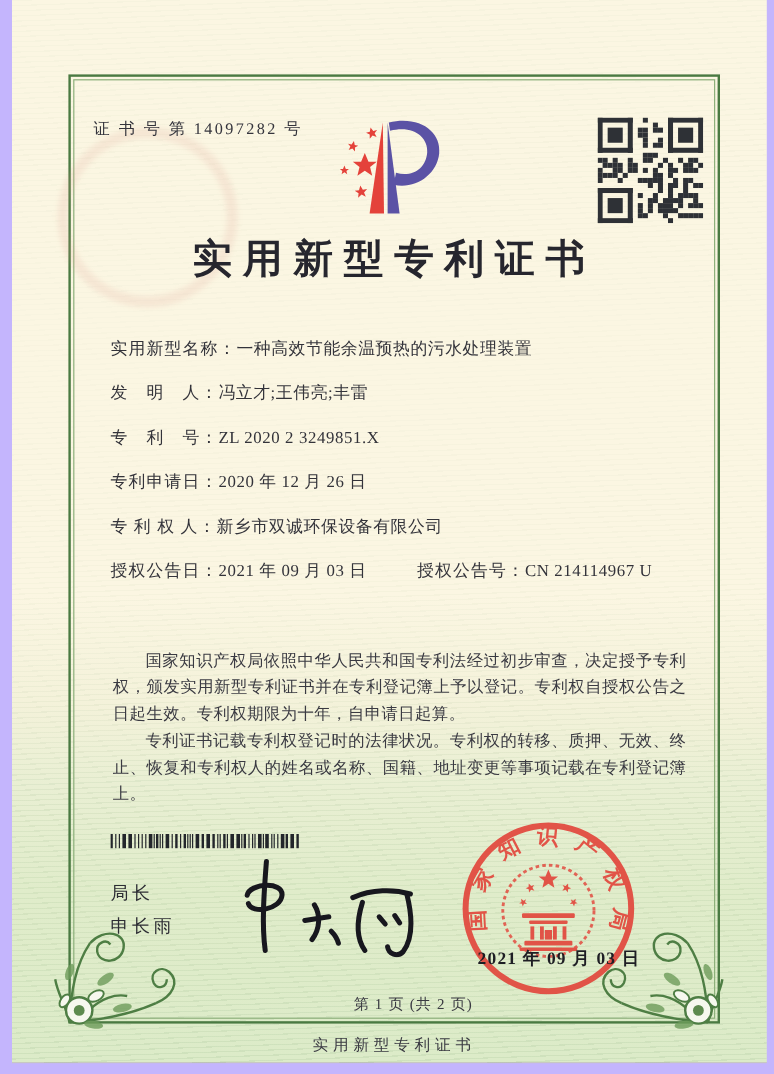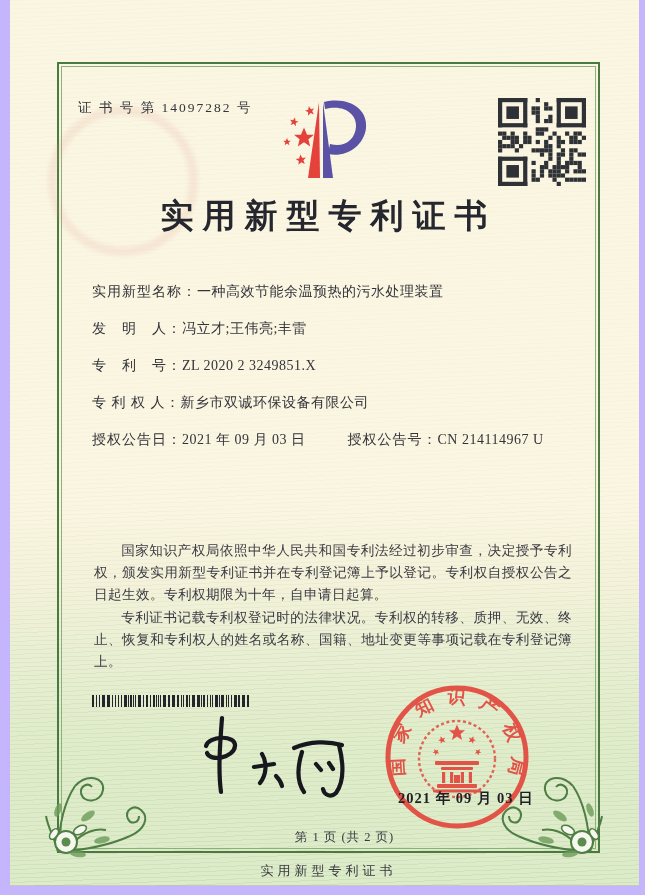--- a/index.html
+++ b/index.html
@@ -203,20 +203,21 @@
       <rect x="24" y="56" width="4" height="28" fill="#2e3136"></rect>
       <rect x="8" y="64" width="12" height="12" fill="#2e3136"></rect>
     </svg>
 
   <div class="title">实用新型专利证书</div>
 
   <div class="fields">
     <div class="row"><span class="lab">实用新型名称：</span><span class="val">一种高效节能余温预热的污水处理装置</span></div>
     <div class="row"><span class="lab">发　明　人：</span><span class="val">冯立才;王伟亮;丰雷</span></div>
     <div class="row"><span class="lab">专　利　号：</span><span class="val">ZL 2020 2 3249851.X</span></div>
+    <div class="row"><span class="lab">专利申请日：</span><span class="val">2020 年 12 月 26 日</span></div>
     <div class="row"><span class="lab">专 利 权 人：</span><span class="val">新乡市双诚环保设备有限公司</span></div>
     <div class="row">
       <span class="lab">授权公告日：</span><span class="val">2021 年 09 月 03 日</span><span class="lab second">授权公告号：</span><span class="val">CN 214114967 U</span>
     </div>
   </div>
 
   <div class="paras">
     <p>国家知识产权局依照中华人民共和国专利法经过初步审查，决定授予专利权，颁发实用新型专利证书并在专利登记簿上予以登记。专利权自授权公告之日起生效。专利权期限为十年，自申请日起算。</p>
     <p>专利证书记载专利权登记时的法律状况。专利权的转移、质押、无效、终止、恢复和专利权人的姓名或名称、国籍、地址变更等事项记载在专利登记簿上。</p>
   </div>
@@ -264,20 +265,24 @@
       <rect x="129" y="0" width="3" height="12" fill="#23262b"></rect>
       <rect x="134" y="0" width="1" height="12" fill="#23262b"></rect>
       <rect x="136" y="0" width="1" height="12" fill="#23262b"></rect>
       <rect x="139" y="0" width="1" height="12" fill="#23262b"></rect>
       <rect x="142" y="0" width="3" height="12" fill="#23262b"></rect>
       <rect x="146" y="0" width="2" height="12" fill="#23262b"></rect>
       <rect x="150" y="0" width="3" height="12" fill="#23262b"></rect>
       <rect x="155" y="0" width="2" height="12" fill="#23262b"></rect>
     </svg>
 
+  <div class="signer">
+    <div>局长</div>
+    <div>申长雨</div>
+  </div>
 
   <svg class="signature" width="168" height="90" viewBox="0 0 168 90">
     <g fill="none" stroke="#17171e" stroke-width="4.2" stroke-linecap="round">
       <path d="M32,10 C30,36 28,62 31,84"></path>
       <path d="M16,38 C18,28 46,26 45,38 C44,50 20,54 17,45"></path>
       <path d="M72,46 C77,54 77,66 70,75"></path>
       <path d="M64,59 L84,56"></path>
       <path d="M86,68 C89,71 91,74 92,78"></path>
       <path d="M104,40 C120,33 138,33 152,37"></path>
       <path d="M112,44 C107,60 107,74 114,84"></path>

